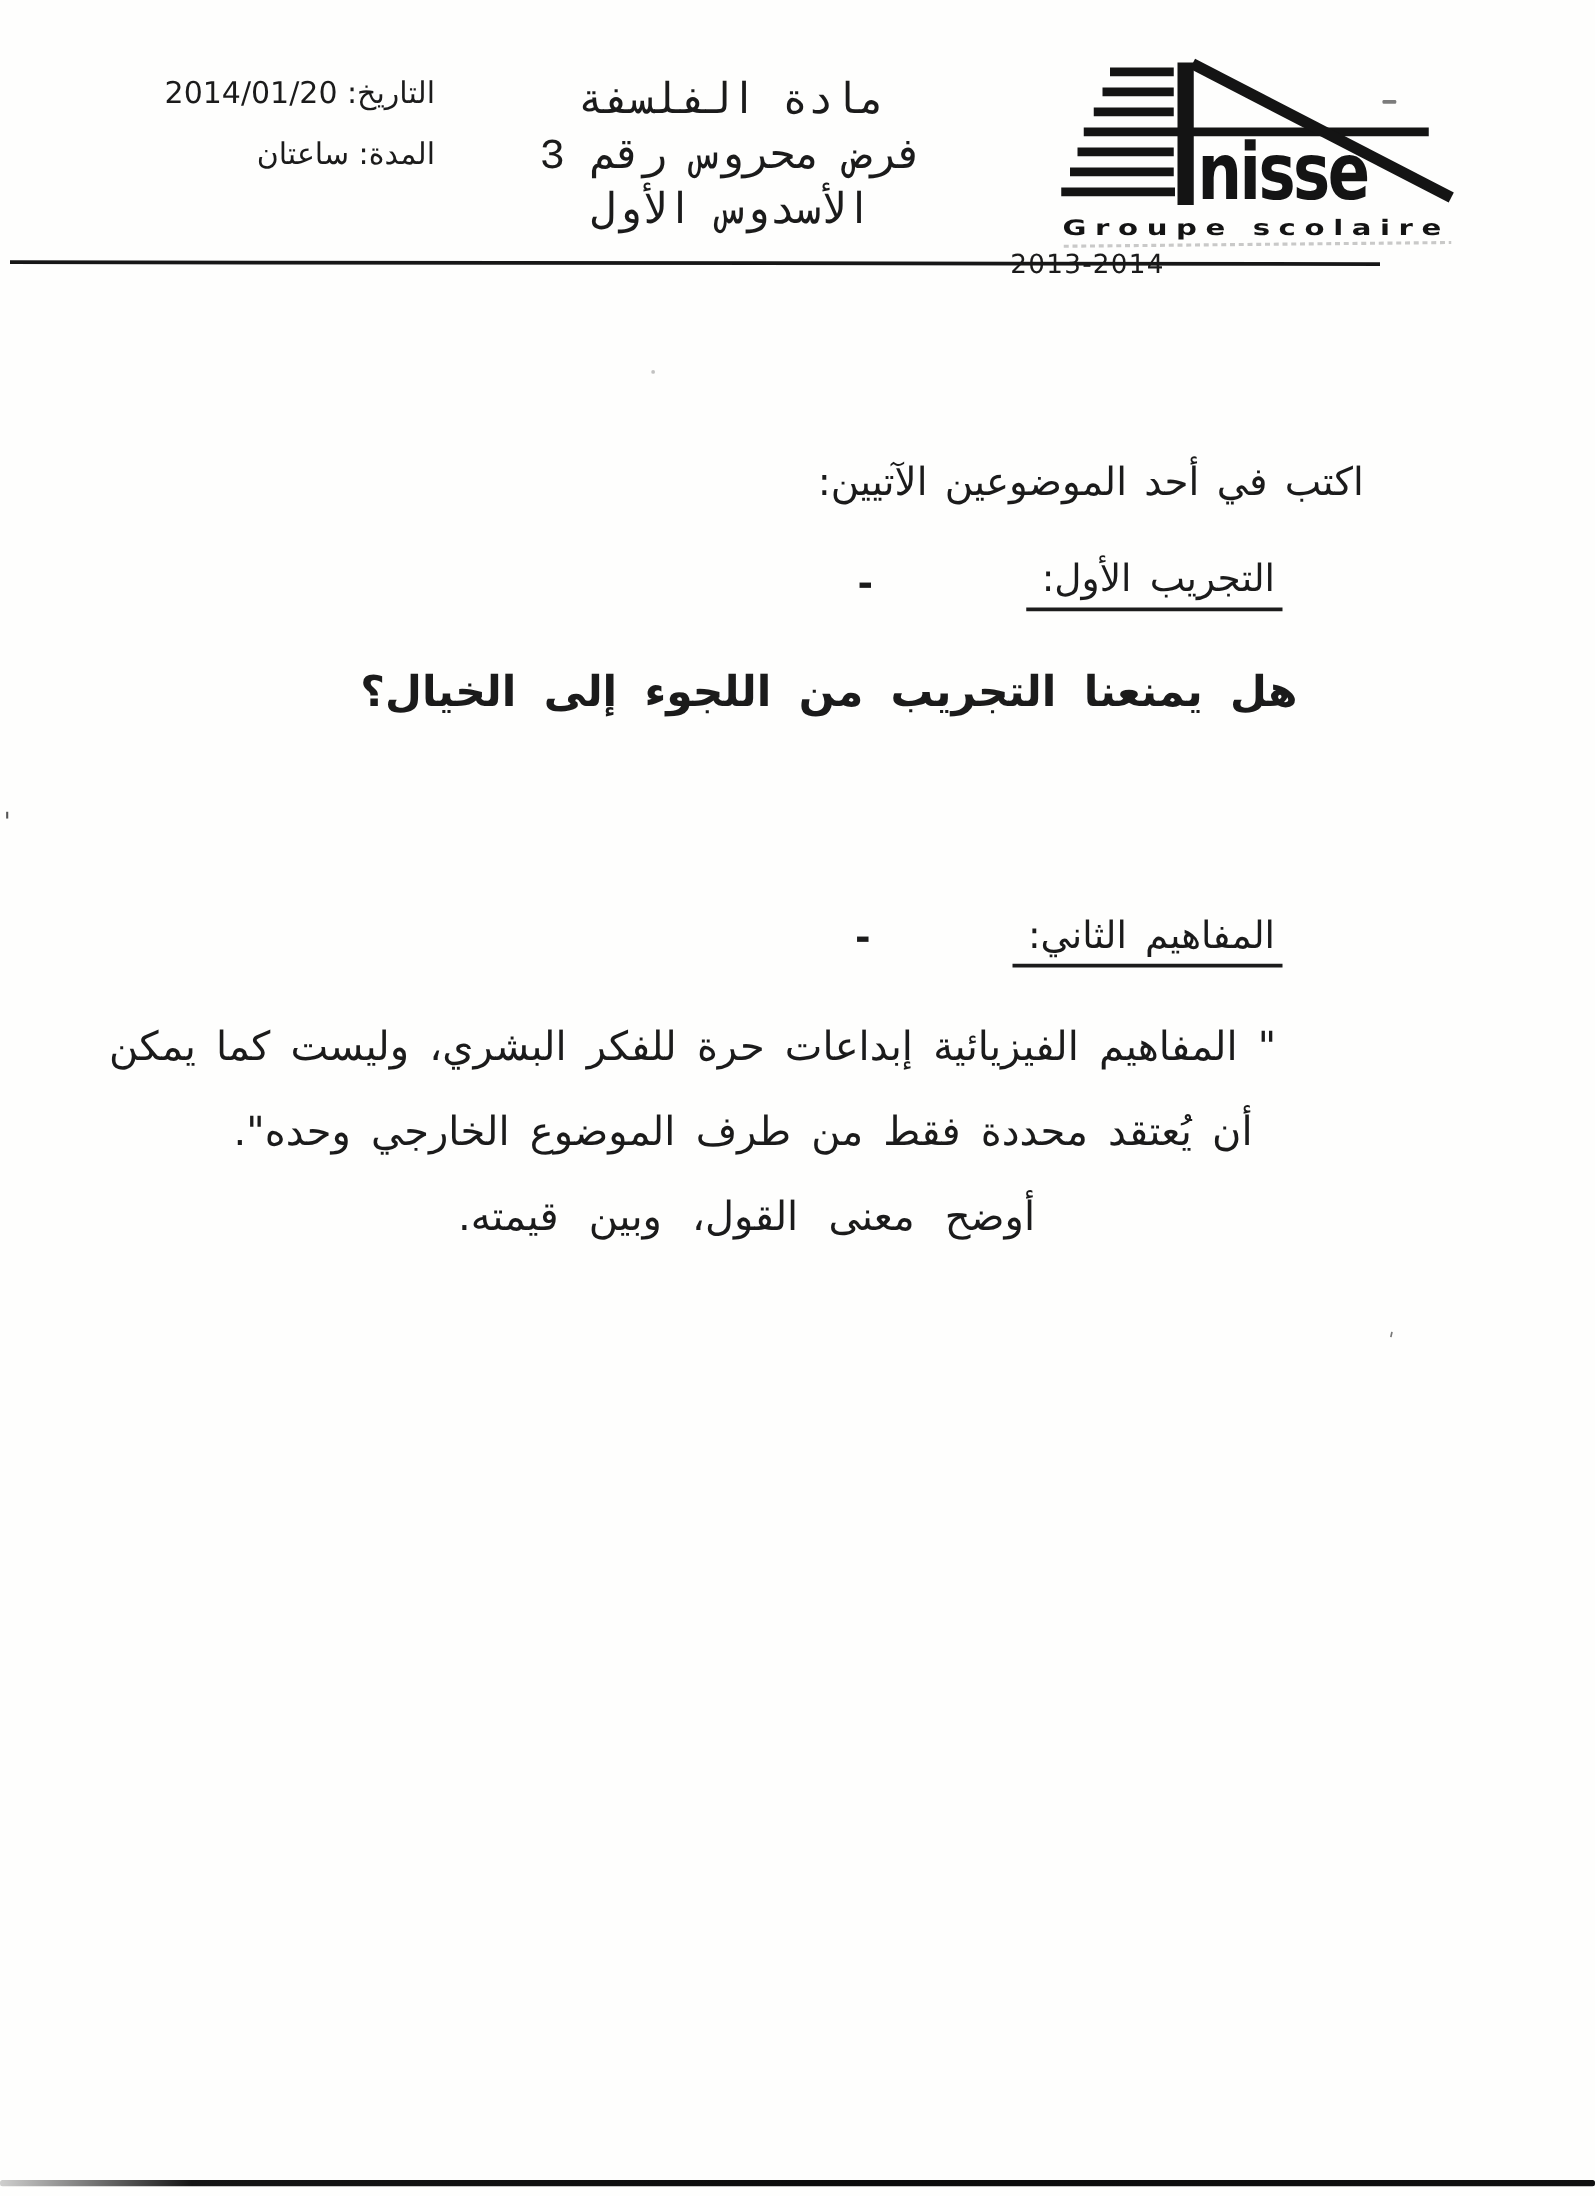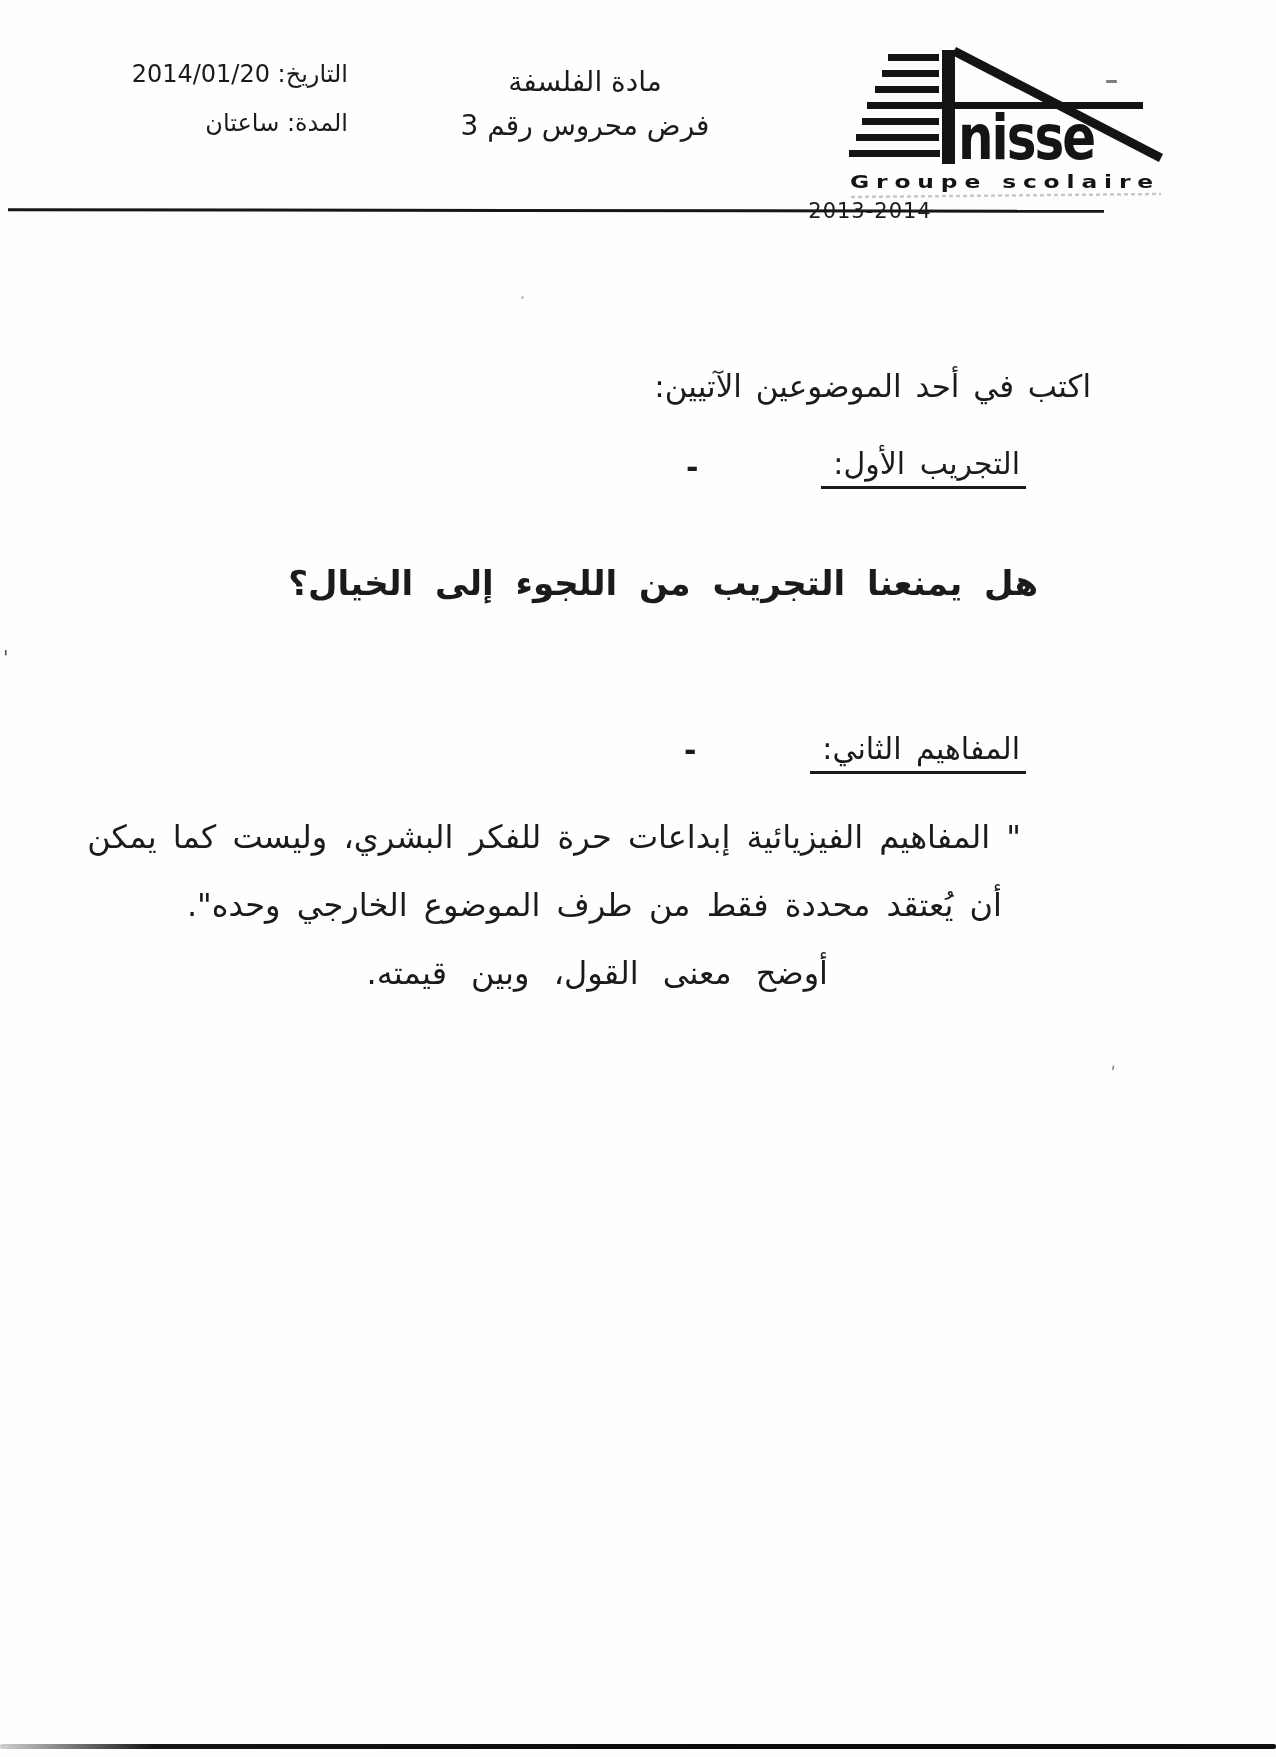--- a/index.html
+++ b/index.html
@@ -4,21 +4,21 @@
 <style>
   html,body{margin:0;padding:0;background:#d9d9d9;}
   .page{
     position:relative;width:1276px;height:1757px;margin:0 auto;
     background:#fefefd;color:#1b1b1b;overflow:hidden;
     font-family:"DejaVu Sans","Liberation Sans",sans-serif;
   }
   .abs{position:absolute;}
   .ar{direction:rtl;unicode-bidi:embed;white-space:nowrap;}
   .hdr-info{left:100px;top:50px;width:248px;font-size:24px;line-height:49px;text-align:right;}
-  .hdr-title{left:425px;top:60px;width:320px;font-size:28px;line-height:44px;text-align:center;}
+  .hdr-title{left:425px;top:60px;width:320px;font-size:34px;line-height:44px;text-align:center;font-family:Liberation Mono, monospace;}
   .divider{left:8px;top:209px;width:1096px;height:3px;background:#171717;transform:rotate(0.08deg);}
   .underlined{border-bottom:3px solid #1c1c1c;padding:0 6px 5px 12px;}
   .dash{font-size:30px;font-weight:bold;color:#1b1b1b;}
   .year{left:795px;top:199px;width:150px;text-align:center;font-size:21px;letter-spacing:1px;}
   .bottom-edge{left:0;top:1744px;width:1276px;height:5px;border-radius:2px;
     background:linear-gradient(to right,rgba(20,20,20,.2) 0%,#151515 12%,#0b0b0b 55%,#101010 100%);}
   .dot-artifact{width:3px;height:3px;background:#999;border-radius:50%;opacity:.6;}
   .dash-artifact{width:11px;height:3px;background:#444;opacity:.7;border-radius:1px;}
 </style>
 </head>
@@ -27,20 +27,21 @@
 <div class="page">
 
   <div class="abs ar hdr-info">
     <div>التاريخ: 2014/01/20</div>
     <div>المدة: ساعتان</div>
   </div>
 
   <div class="abs ar hdr-title">
     <div>مادة الفلسفة</div>
     <div>فرض محروس رقم 3</div>
+    <div>الأسدوس الأول</div>
   </div>
 
   <svg class="abs" style="left:765px;top:36px;" width="405" height="168" viewBox="0 0 405 168">
     <g fill="#141414">
       <rect x="123" y="18" width="51" height="7"></rect>
       <rect x="117" y="34" width="57" height="7"></rect>
       <rect x="110" y="50" width="64" height="7"></rect>
       <rect x="102" y="66" width="276" height="7"></rect>
       <rect x="97" y="82" width="77" height="7"></rect>
       <rect x="91" y="98" width="83" height="7"></rect>
@@ -58,21 +59,21 @@
 
   <div class="abs divider"></div>
 
   <div class="abs ar" style="right:185px;top:368px;font-size:31px;word-spacing:4px;">اكتب في أحد الموضوعين الآتيين:</div>
 
   <span class="abs dash" style="left:686px;top:450px;">-</span>
   <div class="abs ar" style="right:250px;top:446px;font-size:30px;word-spacing:5px;">
     <span class="underlined">التجريب الأول:</span>
   </div>
 
-  <div class="abs ar" style="right:238px;top:563px;font-size:34px;font-weight:bold;word-spacing:10px;">هل يمنعنا التجريب من اللجوء إلى الخيال؟</div>
+  <div class="abs ar" style="right:238px;top:534px;font-size:34px;font-weight:bold;word-spacing:10px;">هل يمنعنا التجريب من اللجوء إلى الخيال؟</div>
 
   <span class="abs dash" style="left:684px;top:733px;">-</span>
   <div class="abs ar" style="right:250px;top:731px;font-size:30px;word-spacing:5px;">
     <span class="underlined">المفاهيم الثاني:</span>
   </div>
 
   <div class="abs ar" style="right:255px;top:818px;font-size:32px;word-spacing:6px;">" المفاهيم الفيزيائية إبداعات حرة للفكر البشري، وليست كما يمكن</div>
   <div class="abs ar" style="right:274px;top:886px;font-size:32px;word-spacing:6px;">أن يُعتقد محددة فقط من طرف الموضوع الخارجي وحده".</div>
 
   <div class="abs ar" style="right:448px;top:954px;font-size:32px;word-spacing:14px;">أوضح معنى القول، وبين قيمته.</div>

